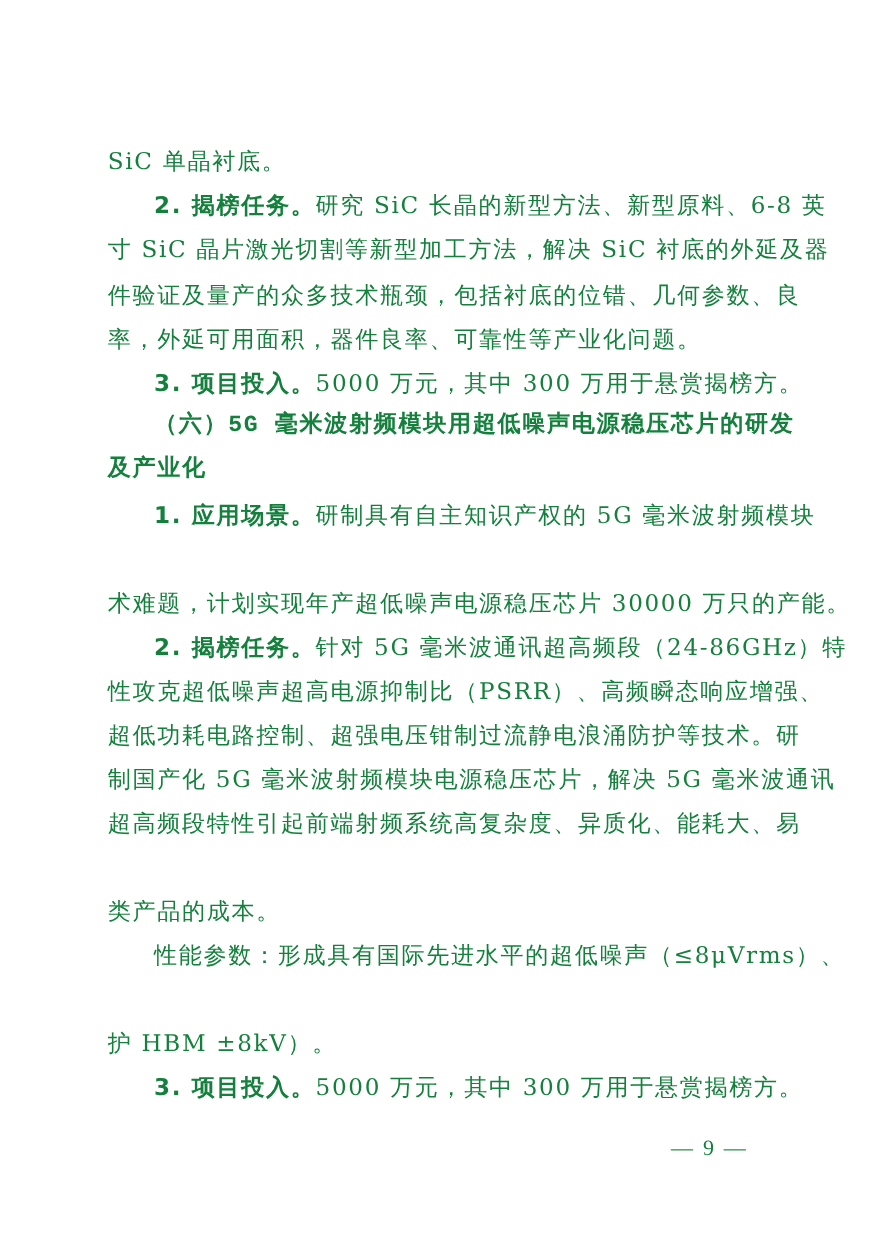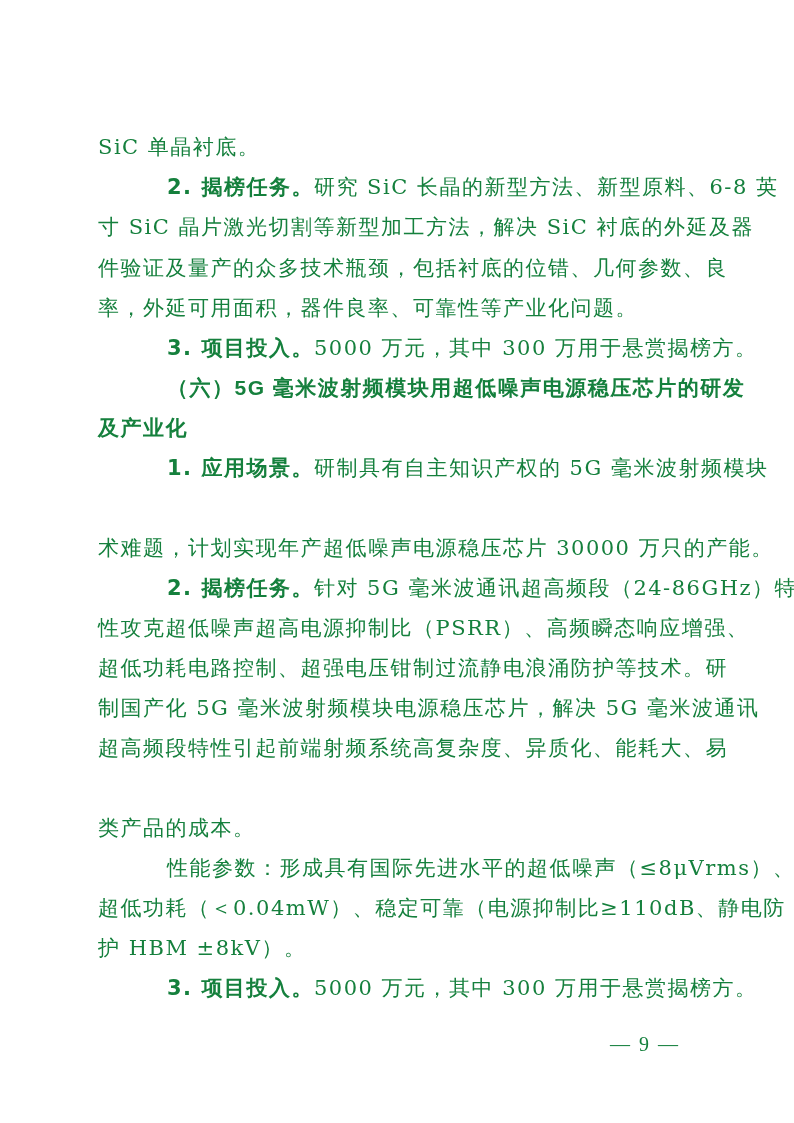--- a/index.html
+++ b/index.html
@@ -9,23 +9,23 @@
       background: #ffffff; color: #15803d;
       font-family: "DejaVu Serif", "Liberation Serif", serif;
     }
     .line {
       position: absolute; left: 98px; width: 600px;
       font-size: 21px; line-height: 30px; height: 30px;
       white-space: nowrap; letter-spacing: 1.5px;
       text-align: justify; text-align-last: justify;
     }
     .line.last { text-align-last: left; }
-    .indent { left: 140px; width: 558px; margin-left: 27px; }
+    .indent { left: 140px; width: 558px; }
     .b { font-weight: bold; font-family: "DejaVu Sans", "Liberation Sans", sans-serif; }
-    .heading { font-weight: bold; font-family: Liberation Sans, sans-serif; }
+    .heading { font-weight: bold; font-family: Liberation Mono, monospace; }
     .page-number {
       position: absolute; left: 610px; top: 1030px; width: 70px;
       font-size: 20px; line-height: 28px; text-align: center;
       font-family: "Liberation Serif", serif; letter-spacing: 2px;
     }
   </style>
 </head>
 <body>
 
 <div class="page">
@@ -46,19 +46,18 @@
   <div class="line" style="top:533px"><span>术难题，计划实现年产超低噪声电源稳压芯片 30000 万只的产能。</span></div>
 
   <div class="line indent" style="top:573px"><span class="b">2. 揭榜任务。</span><span>针对 5G 毫米波通讯超高频段（24-86GHz）特</span></div>
   <div class="line" style="top:653px"><span>超低功耗电路控制、超强电压钳制过流静电浪涌防护等技术。研</span></div>
   <div class="line" style="top:613px"><span>性攻克超低噪声超高电源抑制比（PSRR）、高频瞬态响应增强、</span></div>
   <div class="line" style="top:693px"><span>制国产化 5G 毫米波射频模块电源稳压芯片，解决 5G 毫米波通讯</span></div>
   <div class="line" style="top:733px"><span>超高频段特性引起前端射频系统高复杂度、异质化、能耗大、易</span></div>
   <div class="line last" style="top:813px"><span>类产品的成本。</span></div>
 
   <div class="line indent" style="top:853px"><span>性能参数：形成具有国际先进水平的超低噪声（≤8μVrms）、</span></div>
-  <div class="line" style="top:893px"><span>超低功耗（＜0.04mW）、稳定可靠（电源抑制比≥110dB、静电防</span></div>
   <div class="line last" style="top:933px"><span>护 HBM ±8kV）。</span></div>
 
   <div class="line indent last" style="top:973px"><span class="b">3. 项目投入。</span><span>5000 万元，其中 300 万用于悬赏揭榜方。</span></div>
 
   <div class="page-number">— 9 —</div>
 </div>
 
 </body></html>

